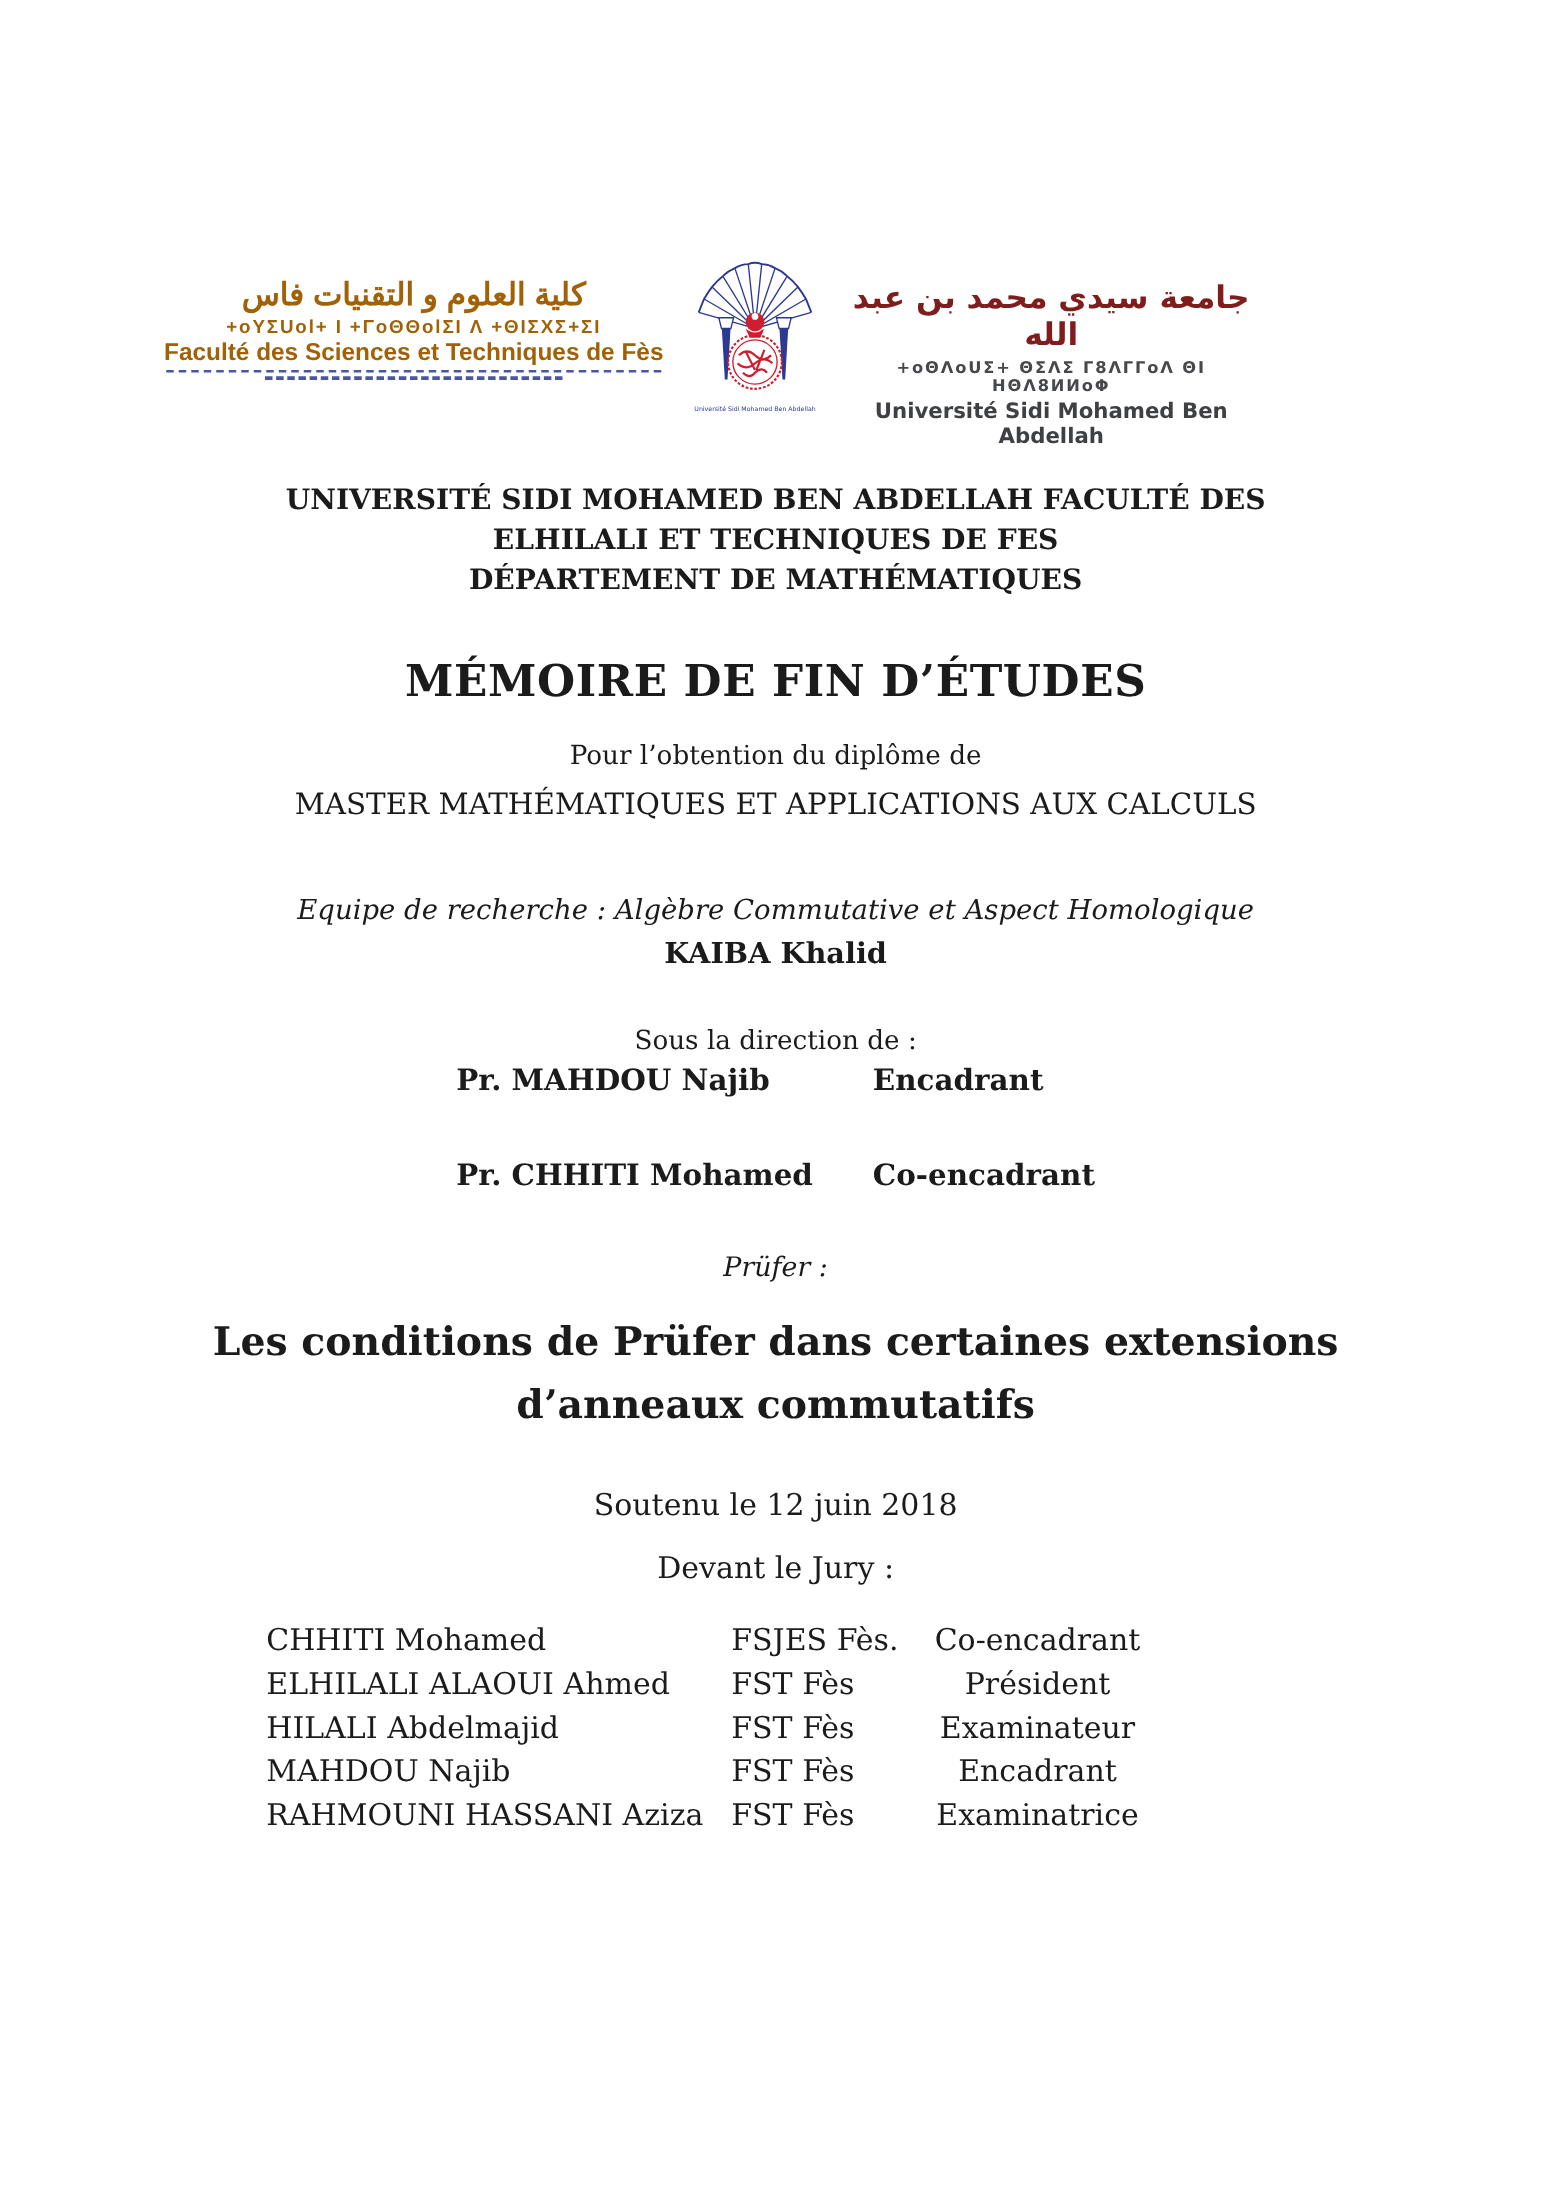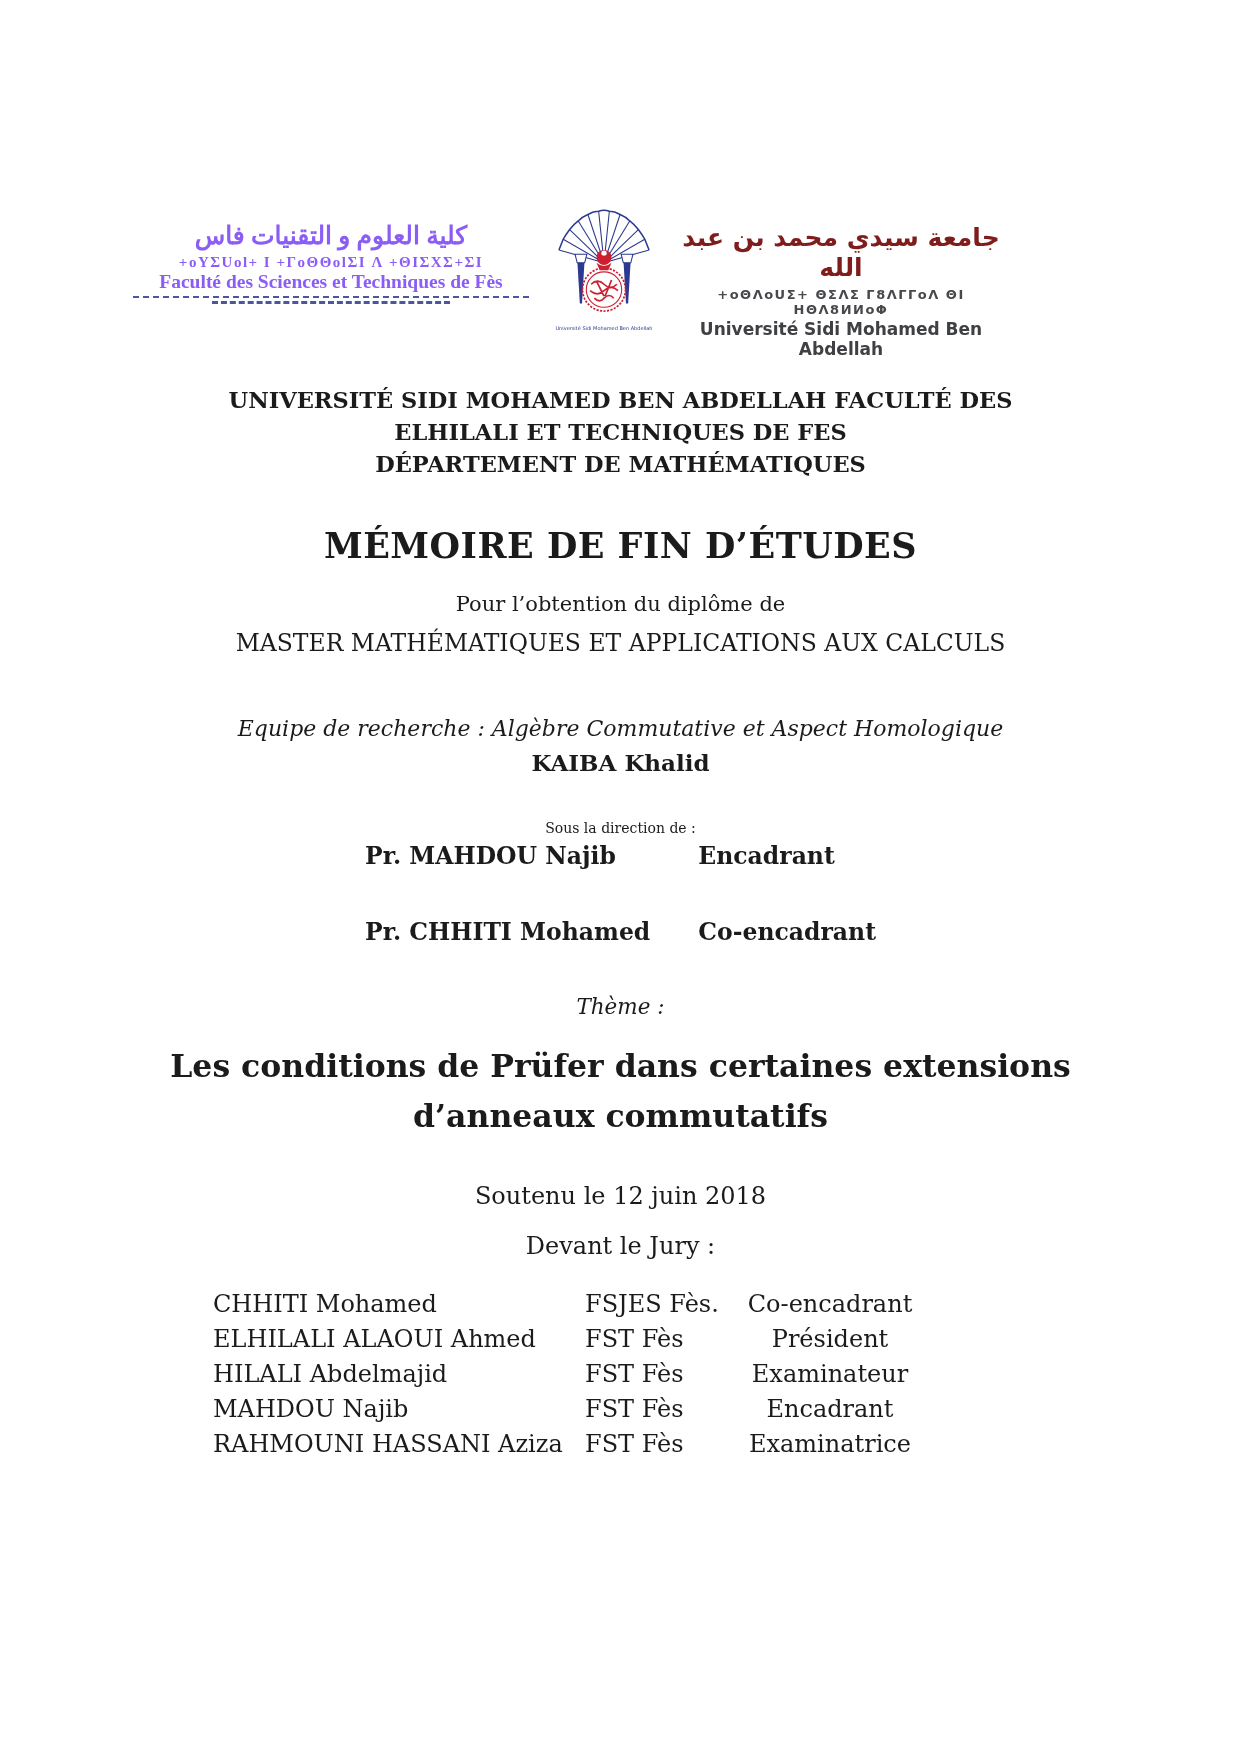--- a/index.html
+++ b/index.html
@@ -18,22 +18,22 @@
   
   .logo-band {
     display: flex;
     align-items: flex-start;
     padding-top: 207px;
     padding-left: 125px;
   }
   .logo-left {
     width: 412px;
     text-align: center;
-    color: #8b5cf6;
-    font-family: Liberation Serif, serif;
+    color: #a16207;
+    font-family: Liberation Sans, sans-serif;
     padding-top: 14px;
   }
   .logo-left .arabic {
     font-size: 25px;
     font-weight: bold;
     line-height: 1.2;
   }
   .logo-left .tifinagh {
     font-size: 15px;
     font-weight: bold;
@@ -136,21 +136,21 @@
     margin-top: 64px;
     font-size: 21px;
   }
   .author {
     margin-top: 8px;
     font-weight: bold;
     font-size: 23px;
   }
   .direction-label {
     margin-top: 44px;
-    font-size: 14px;
+    font-size: 21px;
     text-align: center;
   }
   .directors {
     margin-top: 6px;
     display: inline-grid;
     grid-template-columns: auto auto;
     column-gap: 42px;
     row-gap: 4px;
     font-weight: bold;
     font-size: 23.5px;
@@ -279,21 +279,21 @@
   <div class="direction-label center">Sous la direction de :</div>
   <div class="center">
     <div class="directors">
       <div class="dname">Pr. MAHDOU Najib</div>
       <div class="drole">Encadrant</div>
       <div class="dname">Pr. CHHITI Mohamed</div>
       <div class="drole">Co-encadrant</div>
     </div>
   </div>
 
-  <div class="theme-label center">Thème :</div>
+  <div class="theme-label center">Prüfer :</div>
   <div class="theme-title center">
     <div>Les conditions de Prüfer dans certaines extensions</div>
     <div>d’anneaux commutatifs</div>
   </div>
 
   <div class="defense-date center">Soutenu le 12 juin 2018</div>
   <div class="jury-label center">Devant le Jury :</div>
 
   <div class="jury-table">
     <div class="jname">CHHITI Mohamed</div>

